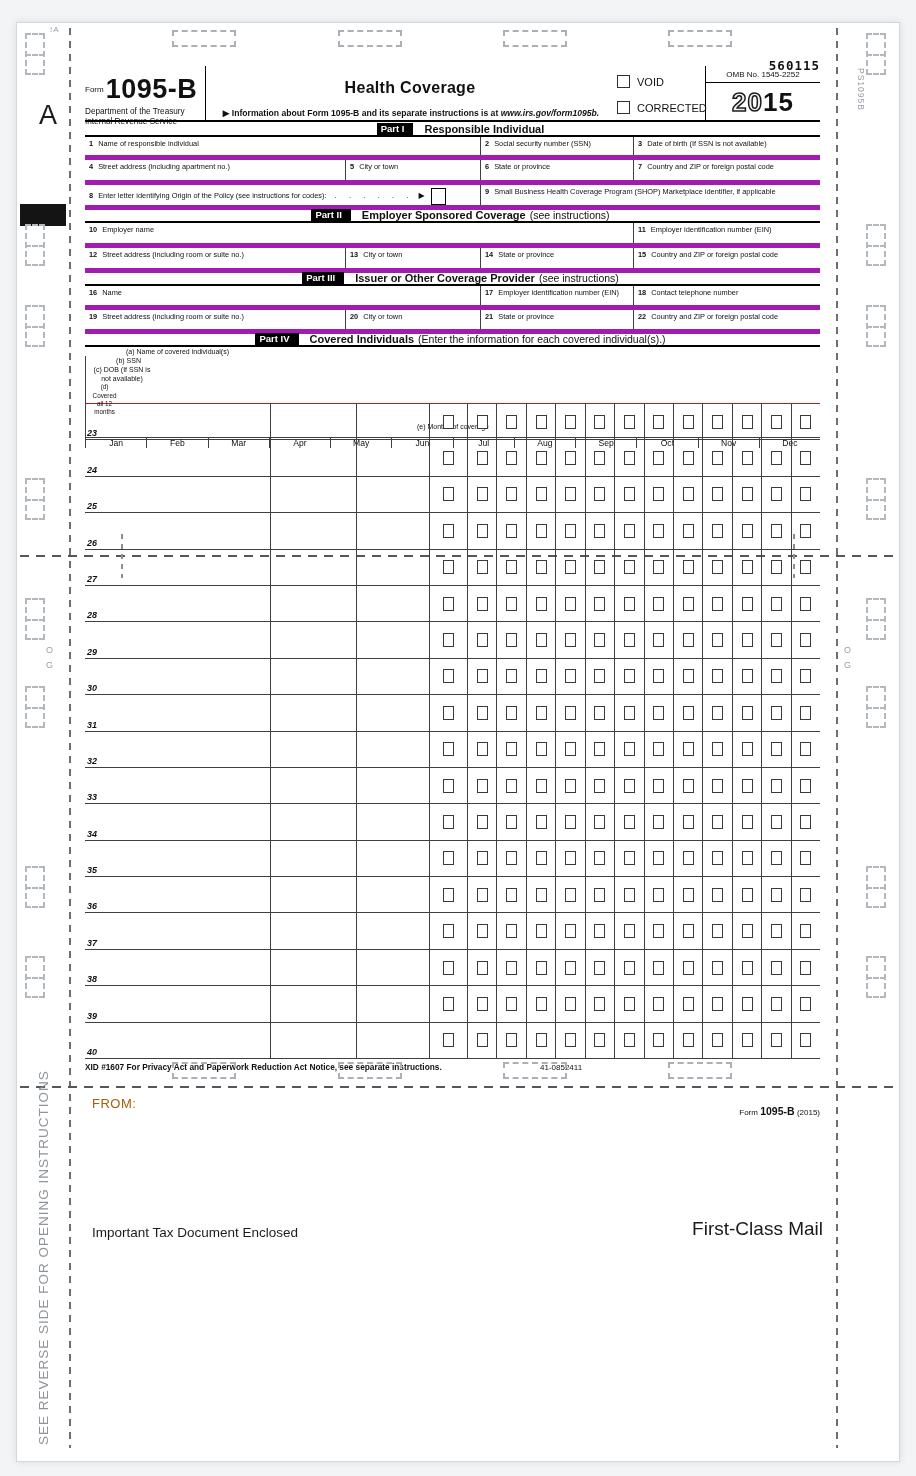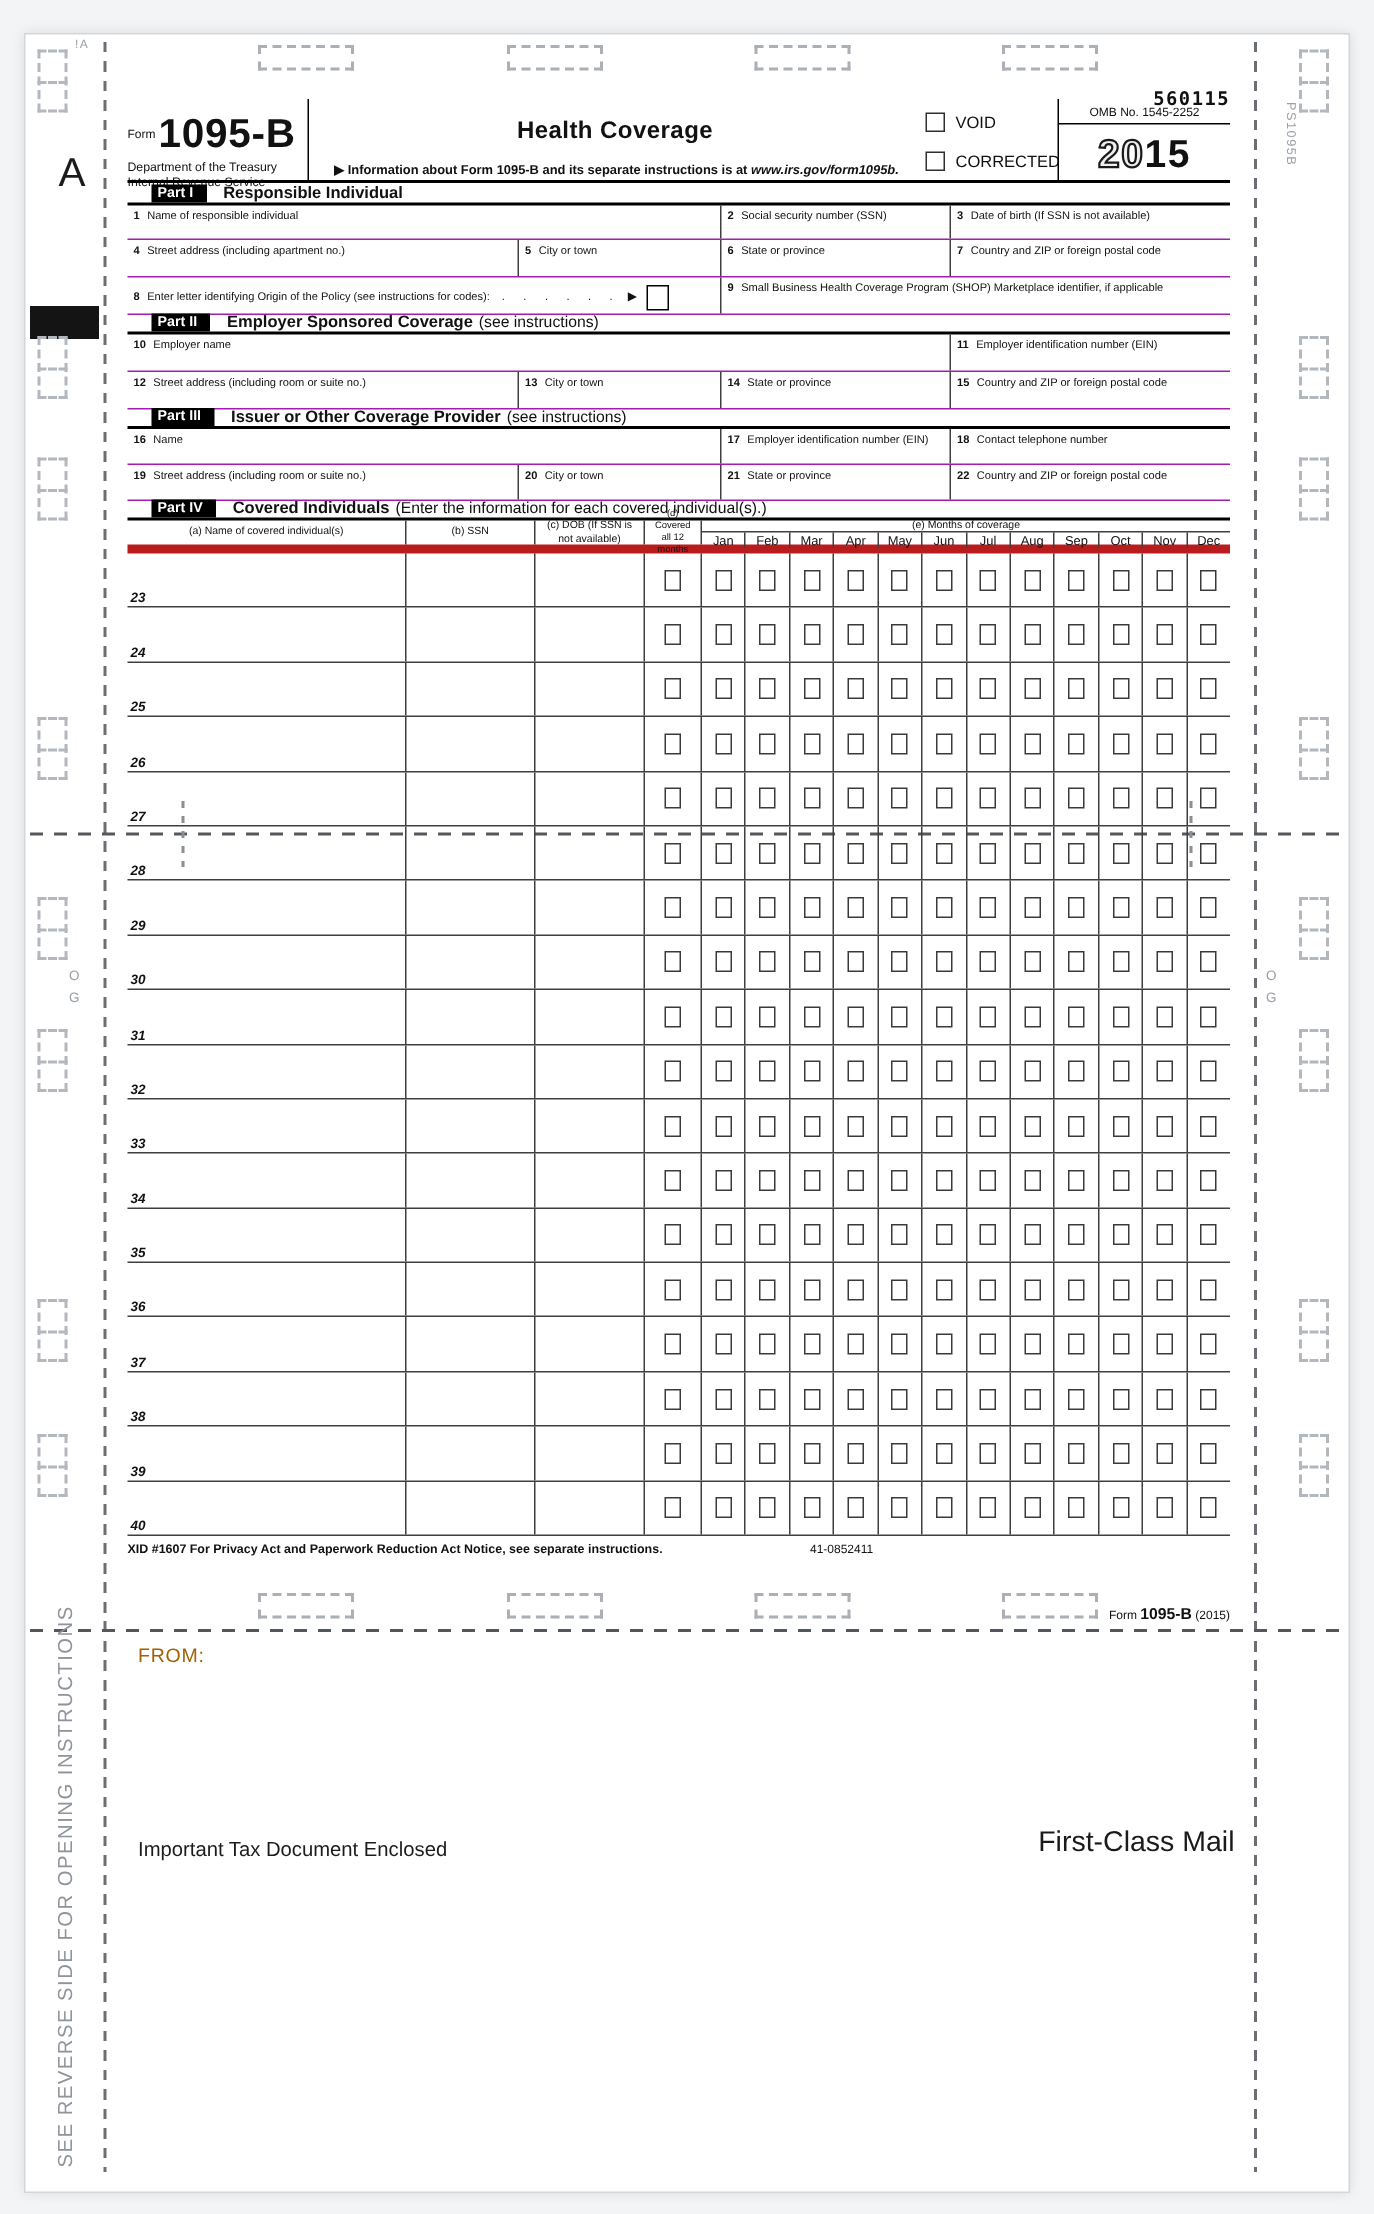--- a/index.html
+++ b/index.html
@@ -37,37 +37,37 @@
   .check-row { position:absolute; display:flex; align-items:center; gap:7px; font-size:11px; color:#111; }
   .vbox { width:13px; height:13px; border:1.6px solid #2f2f2f; background:#fff; }
   .omb-box { position:absolute; left:705px; top:66px; width:115px; height:56px; border-left:1.5px solid #000; display:flex; flex-direction:column; }
   .omb-line { font-size:8px; text-align:center; padding:4px 0 3px; border-bottom:1.2px solid #000; }
   .year { flex:1; display:flex; align-items:center; justify-content:center; font-size:26px; font-weight:bold; letter-spacing:1px; }
   .year-light { color:#efefef; -webkit-text-stroke:1.5px #1a1a1a; }
   .hdr-rule { position:absolute; left:85px; top:120px; width:735px; height:2px; background:#000; }
 
   
   .form-body { position:absolute; left:85px; top:124px; width:735px; }
-  .part-bar { display:flex; align-items:center; border-bottom:2px solid #000; padding:0 0 1px 16px; height:13px; }
+  .part-bar { display:flex; align-items:center; border-bottom:2px solid #000; padding:0 0 1px 16px; height:13px;justify-content:center; }
   .part-tag { background:#000; color:#fff; font-weight:bold; font-size:9.5px; line-height:11px; padding:0 9px 1px 4px; }
   .part-title { font-weight:bold; font-size:11px; margin-left:11px; }
   .part-note { font-weight:normal; font-size:10.5px; margin-left:4px; }
-  .frow { display:flex; border-bottom:1px solid #a21caf;justify-content:flex-end; }
+  .frow { display:flex; border-bottom:5px solid #a21caf;justify-content:flex-end; }
   .fcell { border-left:1px solid #3f3f3f; padding:2px 2px 0 4px; font-size:7.4px; line-height:1.25; }
   .fcell:first-child { border-left:none; }
   .fnum { font-weight:bold; margin-right:5px; }
   .h23{height:23px} .h25{height:25px} .h24{height:24px}
   .w395{width:395px} .w260{width:260px} .w135{width:135px} .w153{width:153px} .w187{width:187px} .w548{width:548px} .w340{width:340px}
   .f8cell { display:flex; align-items:center; }
   .dots { white-space:pre; margin-left:8px; }
   .arrow { margin-left:10px; font-size:8px; }
   .entry-box { display:inline-block; width:15px; height:17px; border:1.3px solid #000; background:#fff; margin-left:6px; }
 
   
-  .t-head { display:flex; height:22px; border-bottom:6px solid #b91c1c; }
+  .t-head { display:flex; height:57px; border-bottom:1px solid #b91c1c;flex-direction:column; }
   .h-cell { border-left:1px solid #3f3f3f; display:flex; align-items:center; justify-content:center; text-align:center; font-size:7px; line-height:1.3; padding:0 2px; }
   .h-cell:first-child { border-left:none; }
   .col-a{width:185px} .col-b{width:86px} .col-c{width:73px} .col-d{width:38px}
   .e-col { flex:1; display:flex; flex-direction:column; border-left:1px solid #3f3f3f; }
   .e-label { height:22px; display:flex; align-items:center; justify-content:center; font-size:7px; border-bottom:1px solid #3f3f3f; }
   .months-labels-row { flex:1; display:flex; }
   .mh-cell { flex:1; border-left:1px solid #3f3f3f; display:flex; align-items:center; justify-content:center; font-size:8.6px; }
   .mh-cell:first-child { border-left:none; }
   .t-row { display:flex; height:36.4px; border-bottom:1px solid #3f3f3f; }
   .tc { border-left:1px solid #3f3f3f; position:relative; }

